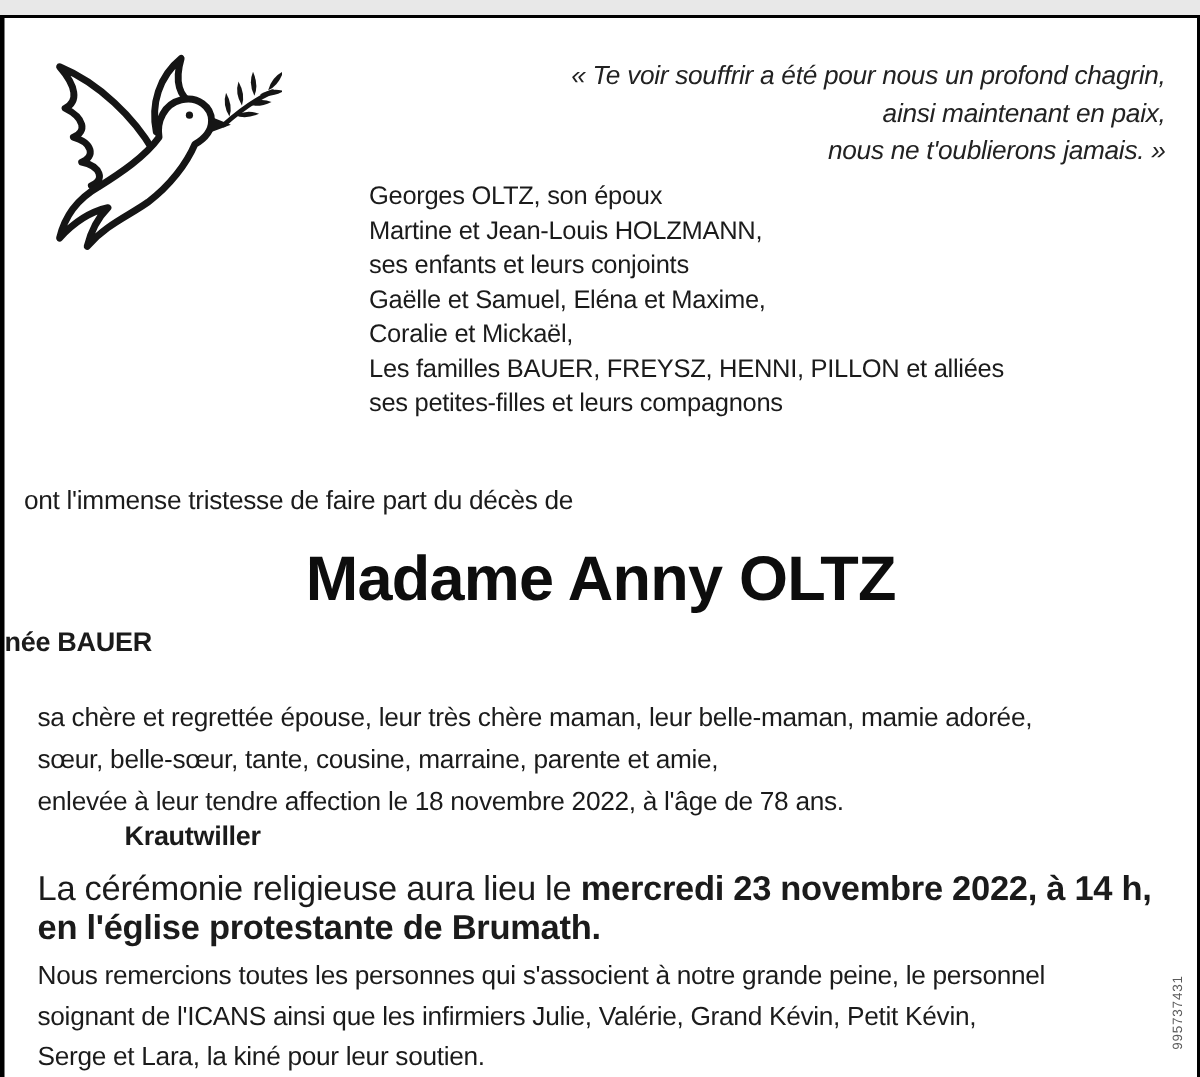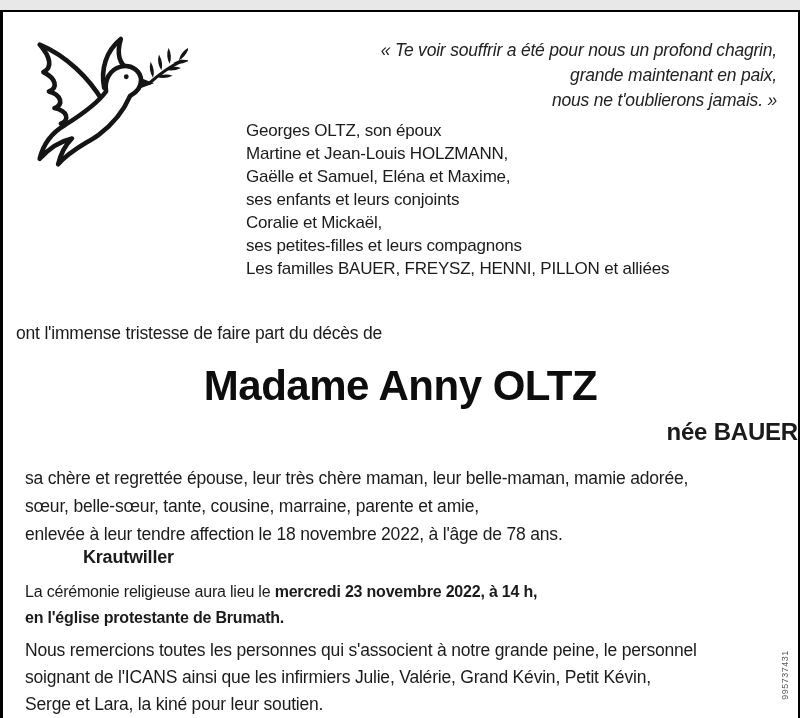--- a/index.html
+++ b/index.html
@@ -44,41 +44,41 @@
     top: 351px; left: 0; width: 100%;
     text-align: center;
     font-size: 42px;
     line-height: 46px;
     font-weight: 700;
     letter-spacing: -0.5px;
     color: #0d0d0d;
   }
   .maiden-name {
     top: 406px; left: 0; width: 100%;
-    text-align: right;
-    font-size: 24px;
+    text-align: left;
+    font-size: 18px;
     font-weight: 700;
     letter-spacing: -0.2px;
   }
   .tribute {
     top: 452px; left: 22px; width: 760px;
     font-size: 17.5px;
     line-height: 28px;
     letter-spacing: -0.2px;
     white-space: nowrap;
   }
   .place {
     top: 535px; left: 80px;
     font-size: 18px;
     font-weight: 700;
     letter-spacing: -0.2px;
   }
   .ceremony {
     top: 567px; left: 22px; width: 760px;
-    font-size: 16px;
+    font-size: 23px;
     line-height: 26px;
     letter-spacing: -0.2px;
     white-space: nowrap;
   }
   .ceremony .b { font-weight: 700; }
   .thanks {
     top: 625px; left: 22px; width: 752px;
     font-size: 17.5px;
     line-height: 27px;
     letter-spacing: -0.2px;
@@ -117,32 +117,32 @@
         <path d="M0 0 Q8 -6 17 -4 Q8 2 0 0 Z" transform="translate(156,50) rotate(10)"></path>
         <path d="M0 0 Q8 -6 17 -4 Q8 2 0 0 Z" transform="translate(165,42) rotate(8)"></path>
         <path d="M0 0 Q8 -6 17 -4 Q8 2 0 0 Z" transform="translate(174,35) rotate(5)"></path>
         <path d="M0 0 Q8 -6 17 -4 Q8 2 0 0 Z" transform="translate(180,32) rotate(-38)"></path>
       </g>
     </svg>
   </div>
 
   <div class="abs quote">
     <div>« Te voir souffrir a été pour nous un profond chagrin,</div>
-    <div>grande maintenant en paix,</div>
+    <div>ainsi maintenant en paix,</div>
     <div>nous ne t'oublierons jamais. »</div>
   </div>
 
   <div class="abs family">
     <div>Georges OLTZ, son époux</div>
     <div>Martine et Jean-Louis HOLZMANN,</div>
+    <div>ses enfants et leurs conjoints</div>
     <div>Gaëlle et Samuel, Eléna et Maxime,</div>
-    <div>ses enfants et leurs conjoints</div>
     <div>Coralie et Mickaël,</div>
+    <div>Les familles BAUER, FREYSZ, HENNI, PILLON et alliées</div>
     <div>ses petites-filles et leurs compagnons</div>
-    <div>Les familles BAUER, FREYSZ, HENNI, PILLON et alliées</div>
   </div>
 
   <div class="abs intro">ont l'immense tristesse de faire part du décès de</div>
 
   <div class="abs deceased-name">Madame Anny OLTZ</div>
   <div class="abs maiden-name">née BAUER</div>
 
   <div class="abs tribute">
     <div>sa chère et regrettée épouse, leur très chère maman, leur belle-maman, mamie adorée,</div>
     <div>sœur, belle-sœur, tante, cousine, marraine, parente et amie,</div>

